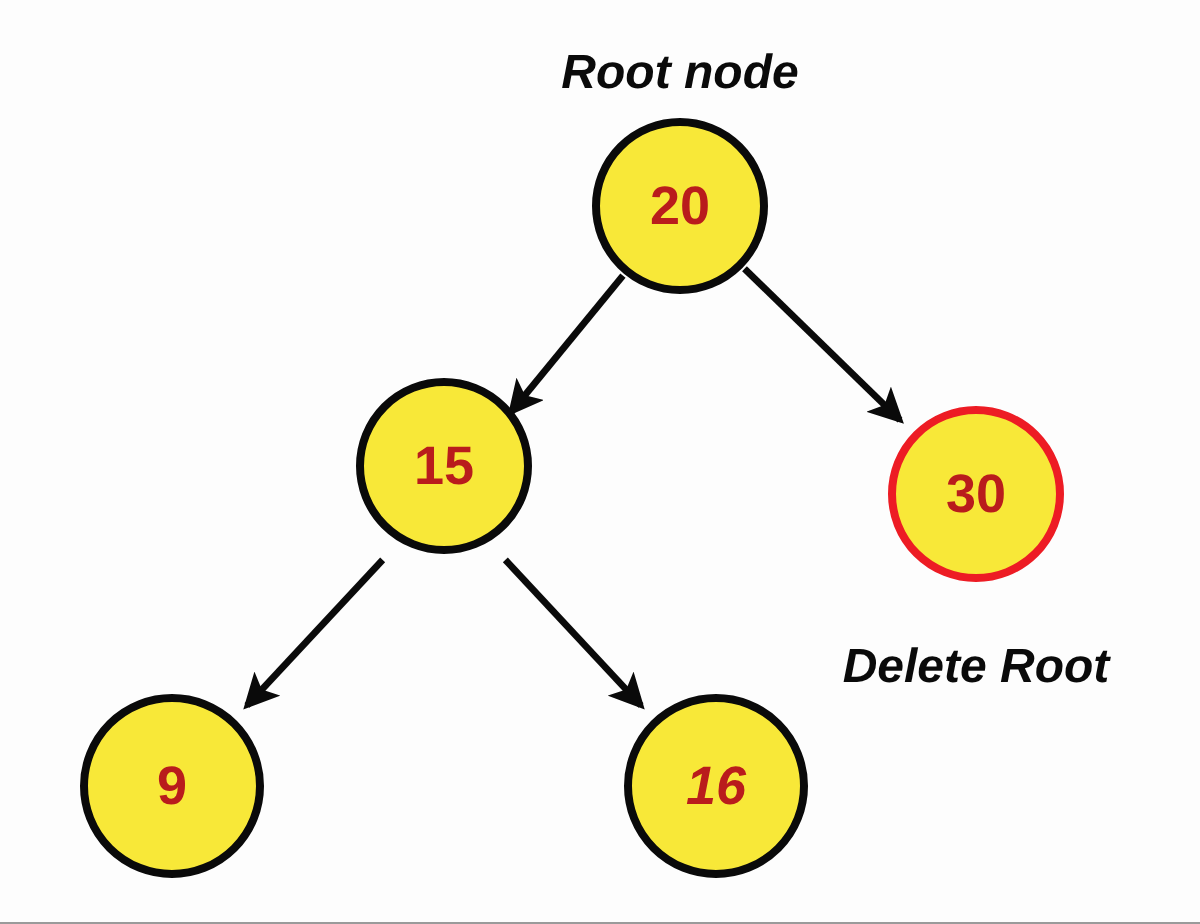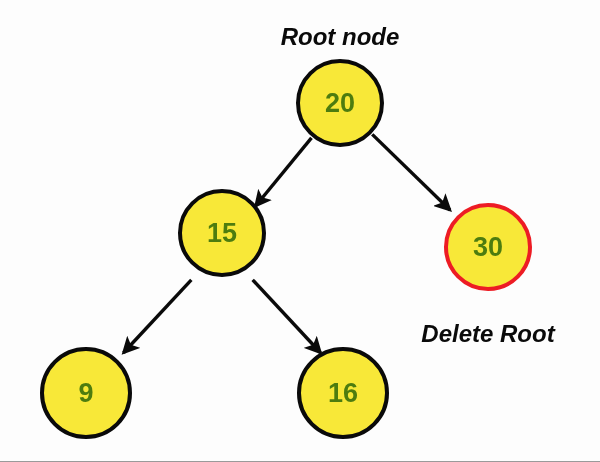--- a/index.html
+++ b/index.html
@@ -38,21 +38,21 @@
     justify-content: center;
     background: #f8e838;
     border: 4px solid #0a0a0a;
   }
   .node.highlight {
     border-color: #ed1c24;
   }
   .node-label {
     font-size: 27px;
     font-weight: bold;
-    color: #4d7c0f;
+    color: #b91c1c;
     letter-spacing: 0px;
     line-height: 1;
     user-select: none;
   }
   .caption {
     position: absolute;
     font-size: 24px;
     font-weight: bold;
     color: #0a0a0a;
     white-space: nowrap;
@@ -89,21 +89,21 @@
   </div>
 
   <div class="node highlight" style="left: 444px; top: 203px; width: 88px; height: 88px; background: rgb(248, 232, 56); border-color: rgb(237, 28, 36); align-items: center;">
     <span class="node-label">30</span>
   </div>
 
   <div class="node" style="left: 40px; top: 347px; width: 92px; height: 92px; background: rgb(248, 232, 56); border-color: rgb(10, 10, 10);">
     <span class="node-label">9</span>
   </div>
 
-  <div class="node" style="left: 297px; top: 347px; width: 92px; height: 92px; background: rgb(248, 232, 56); border-color: rgb(10, 10, 10);">
+  <div class="node" style="left: 312px; top: 347px; width: 92px; height: 92px; background: rgb(248, 232, 56); border-color: rgb(10, 10, 10); font-style: italic;">
     <span class="node-label">16</span>
   </div>
 
   <div class="caption" style="left: 340px; top: 25px; transform: translateX(-50%);">Root node</div>
 
   <div class="caption" style="left: 488px; top: 322px; transform: translateX(-50%);">Delete Root</div>
 
 </div>
 
 </body></html>

